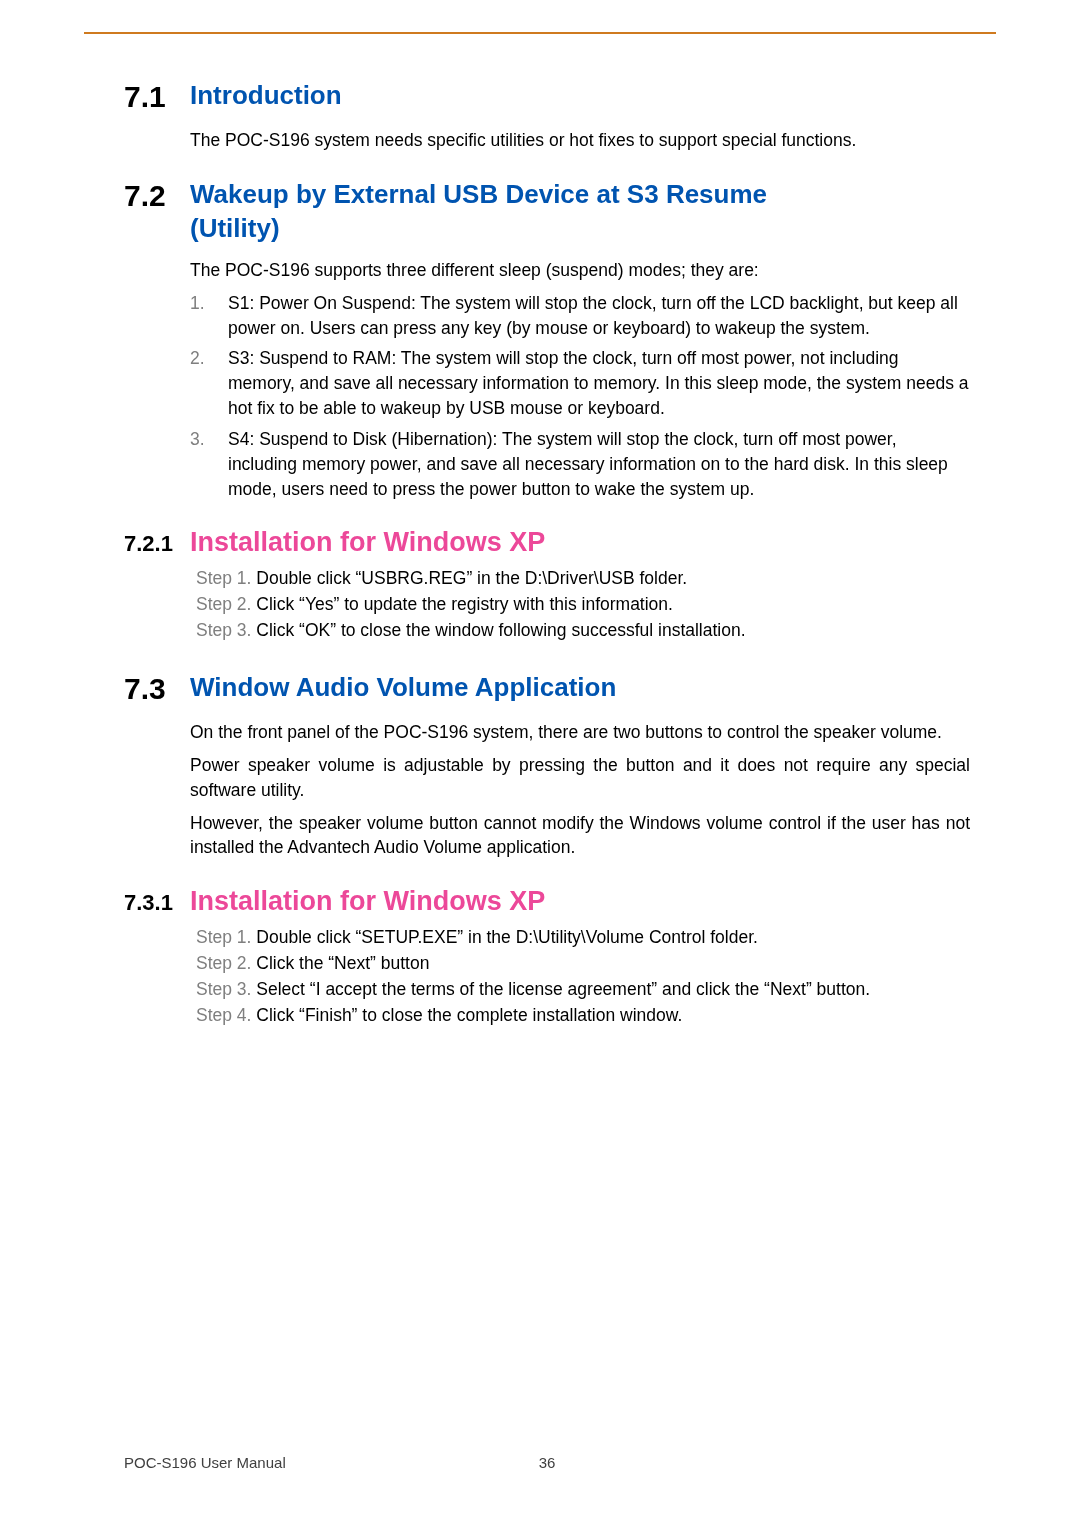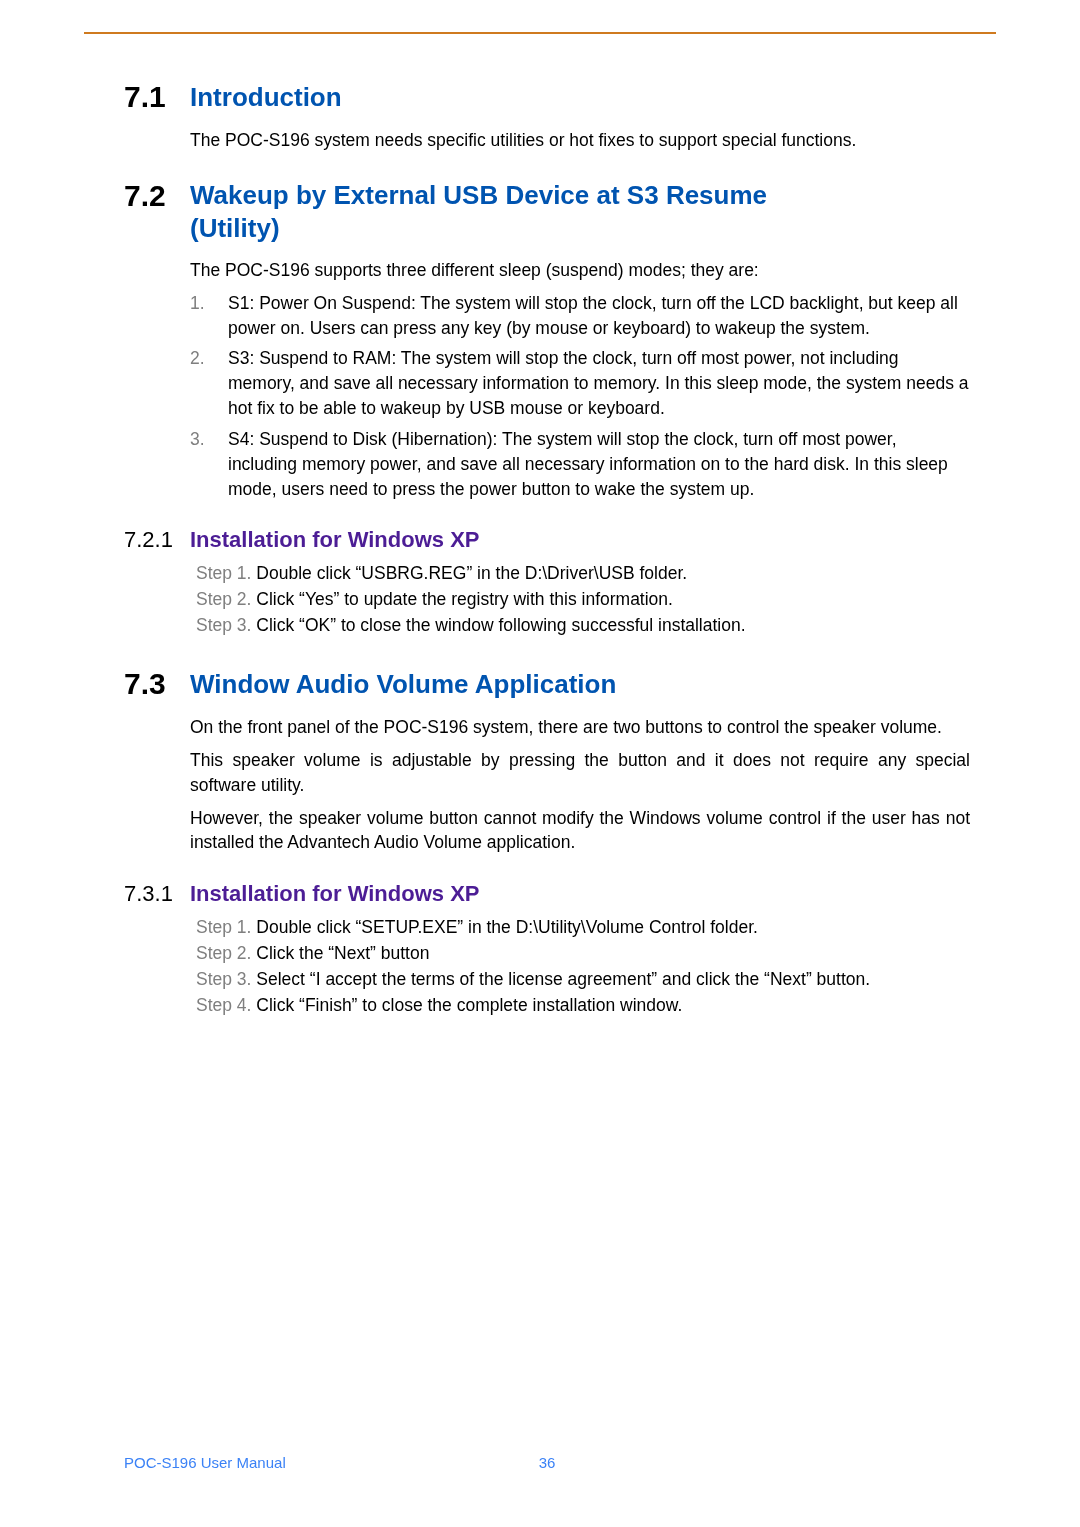--- a/index.html
+++ b/index.html
@@ -1,34 +1,34 @@
 <!DOCTYPE html>
 <html><head>
 <meta charset="utf-8">
 <style>
 html,body{margin:0;padding:0;background:#fff}
 body{width:1080px;height:1527px;font-family:Arial,Helvetica,sans-serif;color:#000;position:relative}
 .rule{position:absolute;left:84px;right:84px;top:32px;border-top:2px solid #cf7a1f}
 .content{position:absolute;left:124px;right:110px;top:80px}
-.h1-row{display:flex;align-items:center;margin-bottom:14px}
+.h1-row{display:flex;align-items:flex-start;margin-bottom:14px}
 .h1-num{font-size:30px;font-weight:700;color:#000;min-width:66px}
 .h1-title{font-size:26px;font-weight:700;color:#0054b0}
 .body{margin-left:66px;font-size:17.5px;line-height:1.42;text-align:justify;margin-bottom:26px}
 .ol{margin-left:66px;font-size:17.5px;line-height:1.42;margin-bottom:26px}
 .ol-row{display:flex;margin-bottom:6px}
 .ol-num{color:#7f7f7f;min-width:38px}
 .ol-txt{flex:1}
 .h2-row{display:flex;align-items:baseline;margin-bottom:8px;margin-top:4px}
-.h2-num{font-size:22px;font-weight:400;color:#000;min-width:66px}
-.h2-title{font-size:22px;font-weight:700;color:#4c1d95}
+.h2-num{font-size:22px;font-weight:700;color:#000;min-width:66px}
+.h2-title{font-size:27px;font-weight:700;color:#ec4899}
 .steps{margin-left:72px;font-size:17.5px;line-height:1.48;margin-bottom:28px}
 .step-row{display:flex}
 .step-lab{color:#7f7f7f;white-space:pre}
 .step-txt{flex:1}
-.footer{position:absolute;left:124px;right:110px;bottom:56px;font-size:15px;color:#3b82f6;display:flex}
+.footer{position:absolute;left:124px;right:110px;bottom:56px;font-size:15px;color:#404040;display:flex}
 .footer .pn{position:absolute;left:50%;transform:translateX(-50%)}
 </style>
 </head>
 <body>
 
 <div class="rule"></div>
 
 <div class="content">
 
   <div class="h1-row">
@@ -79,21 +79,21 @@
       <span class="step-lab">Step 3. </span>
       <span class="step-txt">Click “OK” to close the window following successful installation.</span>
     </div>
   </div>
 
   <div class="h1-row">
     <span class="h1-num">7.3</span>
     <span class="h1-title">Window Audio Volume Application</span>
   </div>
   <div class="body" style="margin-bottom:8px">On the front panel of the POC-S196 system, there are two buttons to control the speaker volume.</div>
-  <div class="body" style="margin-bottom:8px">This speaker volume is adjustable by pressing the button and it does not require any special software utility.</div>
+  <div class="body" style="margin-bottom:8px">Power speaker volume is adjustable by pressing the button and it does not require any special software utility.</div>
   <div class="body">However, the speaker volume button cannot modify the Windows volume control if the user has not installed the Advantech Audio Volume application.</div>
 
   <div class="h2-row">
     <span class="h2-num">7.3.1</span>
     <span class="h2-title">Installation for Windows XP</span>
   </div>
   <div class="steps">
     <div class="step-row">
       <span class="step-lab">Step 1. </span>
       <span class="step-txt">Double click “SETUP.EXE” in the D:\Utility\Volume Control folder.</span>

